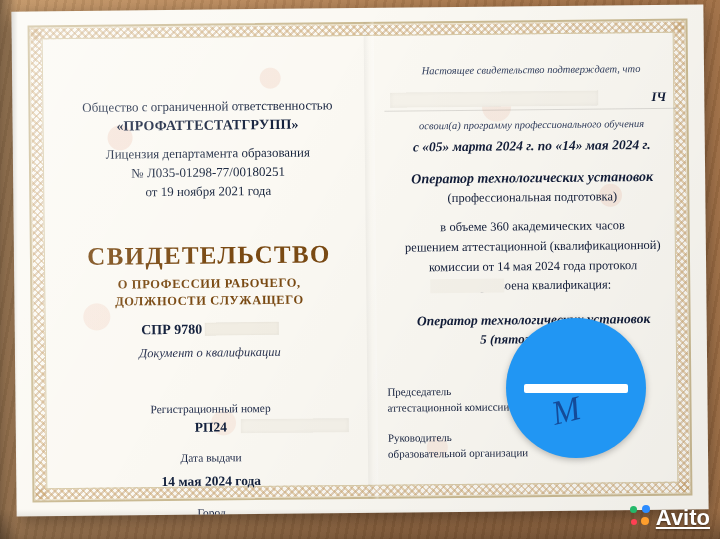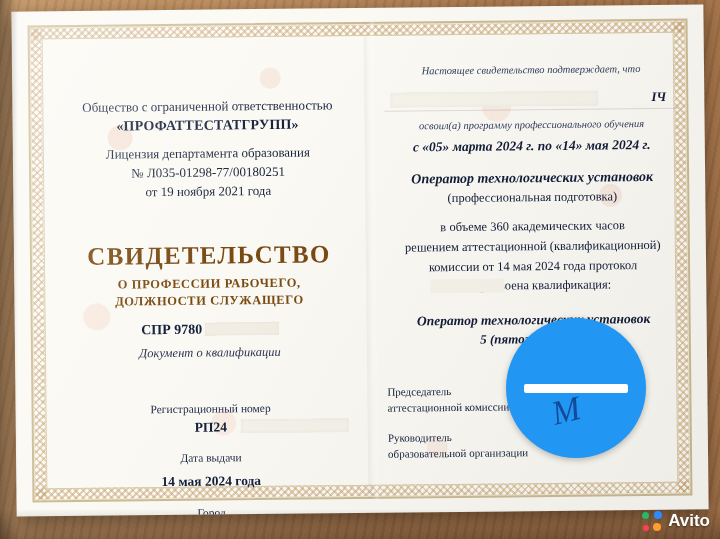--- a/index.html
+++ b/index.html
@@ -319,23 +319,24 @@
   
   .avito {
     position:absolute;
     right: 10px;
     bottom: 8px;
     display:flex;
     align-items:flex-start;
     gap: 6px;
     color: #ffffff;
     font-family: "Liberation Sans", sans-serif;
-    font-size: 17px;
+    font-size: 22px;
     font-weight: bold;
     text-shadow: 0 1px 2px rgba(0,0,0,0.45);
+    text-decoration: underline;
   }
   .avito .dots {
     position: relative;
     width: 20px; height: 20px;
   }
   .avito .dots i {
     position:absolute; border-radius:50%; display:block;
   }
   .avito .d1 { left:0; top:1px; width:7px; height:7px; background:#25b96a; }
   .avito .d2 { right:0; top:0; width:8px; height:8px; background:#2c8cff; }

